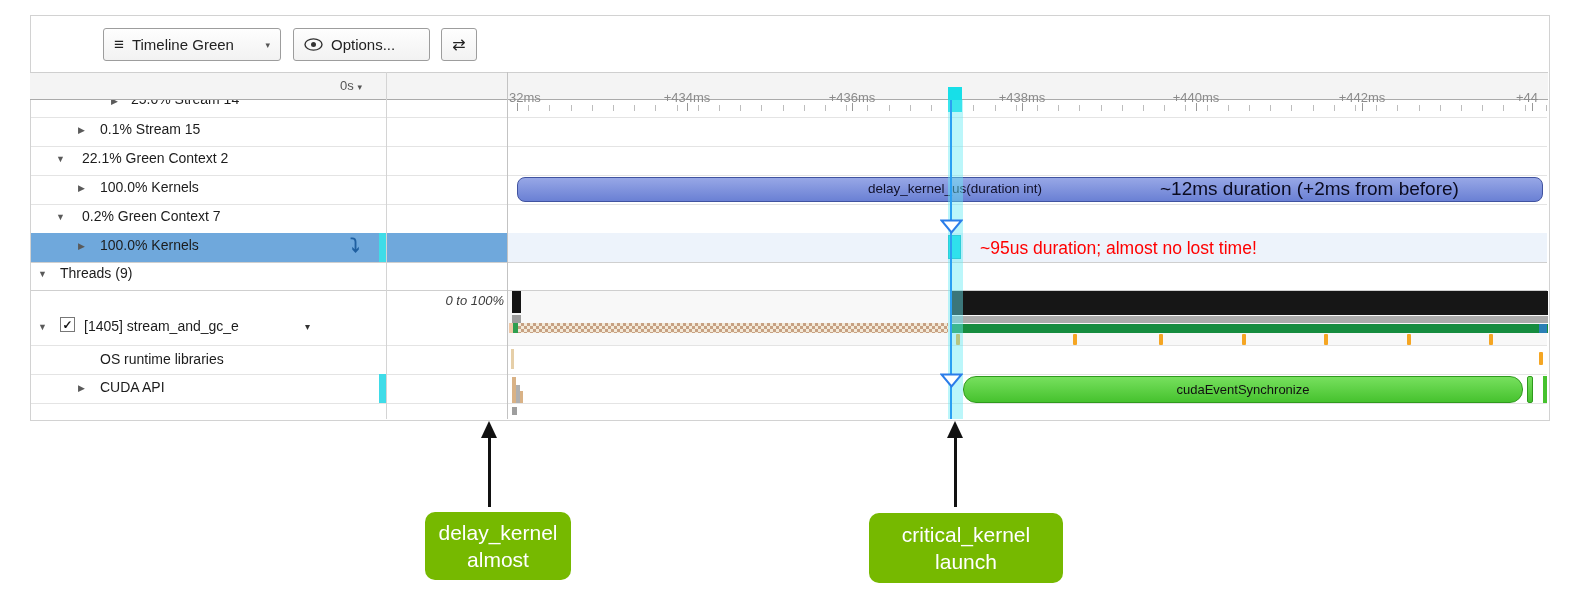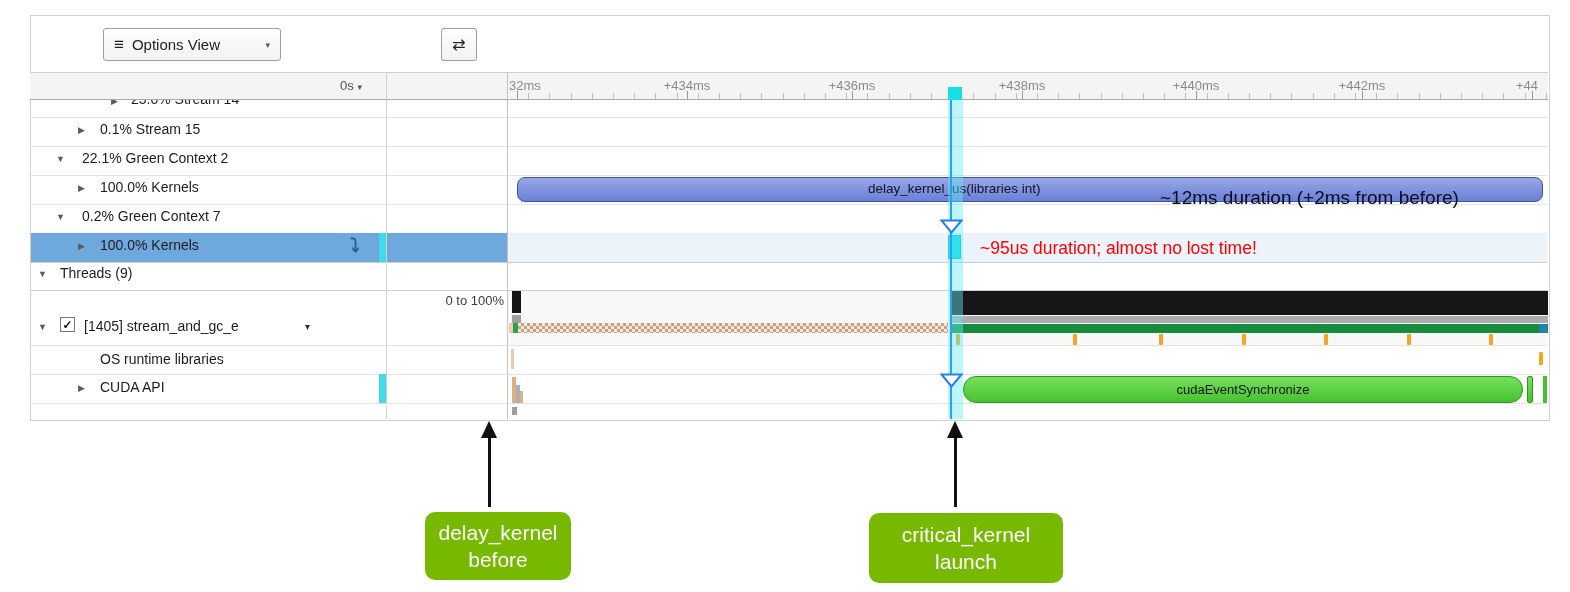--- a/index.html
+++ b/index.html
@@ -11,21 +11,21 @@
   .panel{left:30px;top:15px;width:1518px;height:404px;border:1px solid #d2d2d2;background:#fff;}
   .toolbar-btn{position:absolute;top:28px;height:33px;border:1px solid #9d9d9d;border-radius:3px;
       background:linear-gradient(#fefefe,#f2f2f2);display:flex;align-items:center;gap:8px;
       padding:0 10px;font-size:15px;color:#222;box-sizing:border-box;}
   .hdr-row{left:30px;top:72px;width:1518px;height:28px;background:#f4f4f4;
       border-top:1px solid #cfcfcf;border-bottom:1px solid #aaa;box-sizing:border-box;}
   .vline{position:absolute;width:1px;background:#d4d4d4;}
   .hline{position:absolute;height:1px;background:#e4e4e4;}
 
   
-  .ruler{left:507px;top:72px;width:1041px;height:44px;overflow:hidden;}
+  .ruler{left:507px;top:84px;width:1041px;height:44px;overflow:hidden;}
   .ruler-lab{position:absolute;top:6px;font-size:13px;color:#8a8a8a;white-space:nowrap;}
   .minorticks{position:absolute;left:0;top:21px;width:1041px;height:6px;
       background:repeating-linear-gradient(to right,#bdbdbd 0 1px,transparent 1px 21.2px);}
   .majortick{position:absolute;top:19px;width:1px;height:8px;background:#999;}
 
   
   .row-label{position:absolute;font-size:14px;color:#1c1c1c;white-space:nowrap;}
   .tree-caret{position:absolute;font-size:9px;color:#5a5a5a;}
   .hl-row{background:#6fa8dc;}
   .value-text{position:absolute;font-size:13px;color:#3c3c3c;text-align:right;}
@@ -38,21 +38,21 @@
   .bar-green{background:linear-gradient(#77e05e,#46c22e);border:1px solid #2f9a1d;border-radius:13px;}
   .chip{position:absolute;}
 
   
   .cursor-band{left:948px;top:100px;width:15px;height:319px;background:rgba(105,235,245,.45);}
   .cursor-line{left:950px;top:100px;width:2px;height:319px;background:#2b9ff2;}
   .cursor-chip{left:948px;top:87px;width:14px;height:13px;background:#17dfe8;}
   .marker{position:absolute;width:23px;height:15px;}
 
   
-  .note-on-bar{position:absolute;font-size:19px;color:#0b0b20;white-space:nowrap;margin-top:9px;}
+  .note-on-bar{position:absolute;font-size:19px;color:#0b0b20;white-space:nowrap;}
   .note-red{position:absolute;font-size:17.5px;color:#ff0000;font-weight:500;white-space:nowrap;}
   .nv-box{position:absolute;background:#76b900;border-radius:10px;color:#fff;
       font-size:21px;line-height:27px;text-align:center;white-space:pre-line;
       display:flex;align-items:center;justify-content:center;}
   .arrow-line{position:absolute;width:3px;background:#111;}
   .arrow-head{position:absolute;width:0;height:0;border-left:8px solid transparent;
       border-right:8px solid transparent;border-bottom:17px solid #111;}
 
   .checker{background:repeating-conic-gradient(#c7a183 0% 25%,#f3ead9 0% 50%) 0 0/6px 6px;}
   .otick{position:absolute;width:4px;height:11px;background:#f5a623;border-radius:1px;}
@@ -61,22 +61,29 @@
 </style>
 </head>
 <body>
 
 <div class="stage">
 
   <div class="abs panel"></div>
 
   <div class="toolbar-btn" style="left:103px;width:178px;">
     <span style="font-size:17px;">≡</span>
-    <span>Options View</span>
+    <span>Timeline Green</span>
     <span style="margin-left:auto;font-size:9px;color:#555;">▾</span>
+  </div>
+  <div class="toolbar-btn" style="left:293px;width:137px;">
+    <svg width="19" height="13" viewBox="0 0 19 13">
+      <ellipse cx="9.5" cy="6.5" rx="8.5" ry="5.6" fill="none" stroke="#333" stroke-width="1.4"></ellipse>
+      <circle cx="9.5" cy="6.5" r="2.5" fill="#333"></circle>
+    </svg>
+    <span>Options...</span>
   </div>
   <div class="toolbar-btn" style="left:441px;width:36px;justify-content:center;">
     <span style="font-size:16px;">⇄</span>
   </div>
 
   <div class="abs hdr-row"></div>
   <div class="abs value-text" style="left:280px;top:78px;width:82px;color:#555;">
     <span>0s</span>
     <span style="font-size:9px;">▾</span>
   </div>
@@ -157,24 +164,24 @@
   </div>
   <div>
     <span class="row-label abs" style="left:100px;top:351px;">OS runtime libraries</span>
   </div>
   <div>
     <span class="tree-caret abs" style="left:78px;top:383px;">▶</span>
     <span class="row-label abs" style="left:100px;top:379px;">CUDA API</span>
   </div>
   <div class="abs" style="left:379px;top:374px;width:7px;height:29px;background:#3fdce8;"></div>
 
-  <div class="abs value-text" style="left:386px;top:293px;width:118px;">0 to 100%</div>
+  <div class="abs value-text" style="left:386px;top:293px;width:118px;font-style:italic;">0 to 100%</div>
 
   <div class="bar bar-blue" style="left:517px;top:177px;width:1026px;height:25px;"></div>
-  <span class="abs" style="left:868px;top:181px;font-size:13.5px;color:#10102a;white-space:nowrap;">delay_kernel_us(libraries int)</span>
+  <span class="abs" style="left:868px;top:181px;font-size:13.5px;color:#10102a;white-space:nowrap;">delay_kernel_us(duration int)</span>
   <span class="note-on-bar" style="left:1160px;top:178px;">~12ms duration (+2ms from  before)</span>
 
   <div class="abs" style="left:948px;top:235px;width:13px;height:24px;background:#00d9e6;border:1px solid #00b4c2;box-sizing:border-box;"></div>
   <span class="note-red" style="left:980px;top:238px;">~95us duration; almost no lost time!</span>
 
   <div class="abs" style="left:512px;top:291px;width:9px;height:22px;background:#141414;"></div>
   <div class="abs" style="left:512px;top:315px;width:9px;height:8px;background:#9e9e9e;"></div>
   <div class="abs" style="left:509px;top:323px;width:4px;height:10px;background:#f0c9a8;"></div>
   <div class="abs" style="left:513px;top:323px;width:5px;height:10px;background:#2e9e4f;"></div>
   <div class="abs checker" style="left:518px;top:323px;width:430px;height:10px;"></div>
@@ -210,20 +217,20 @@
   <svg class="marker" style="left:940px;top:219px;" viewBox="0 0 23 15">
     <path d="M1.5 1.5 H21.5 L11.5 13.5 Z" fill="#ffffff" stroke="#2b7de9" stroke-width="2"></path>
   </svg>
   <svg class="marker" style="left:940px;top:373px;" viewBox="0 0 23 15">
     <path d="M1.5 1.5 H21.5 L11.5 13.5 Z" fill="#ffffff" stroke="#2b7de9" stroke-width="2"></path>
   </svg>
 
   <div class="arrow-head" style="left:481px;top:421px;"></div>
   <div class="arrow-line" style="left:488px;top:437px;height:70px;"></div>
   <div class="nv-box" style="left:425px;top:512px;width:146px;height:68px;">delay_kernel
-before</div>
+almost</div>
 
   <div class="arrow-head" style="left:947px;top:421px;"></div>
   <div class="arrow-line" style="left:954px;top:437px;height:70px;"></div>
   <div class="nv-box" style="left:869px;top:513px;width:194px;height:70px;">critical_kernel
 launch</div>
 
 </div>
 
 </body></html>

